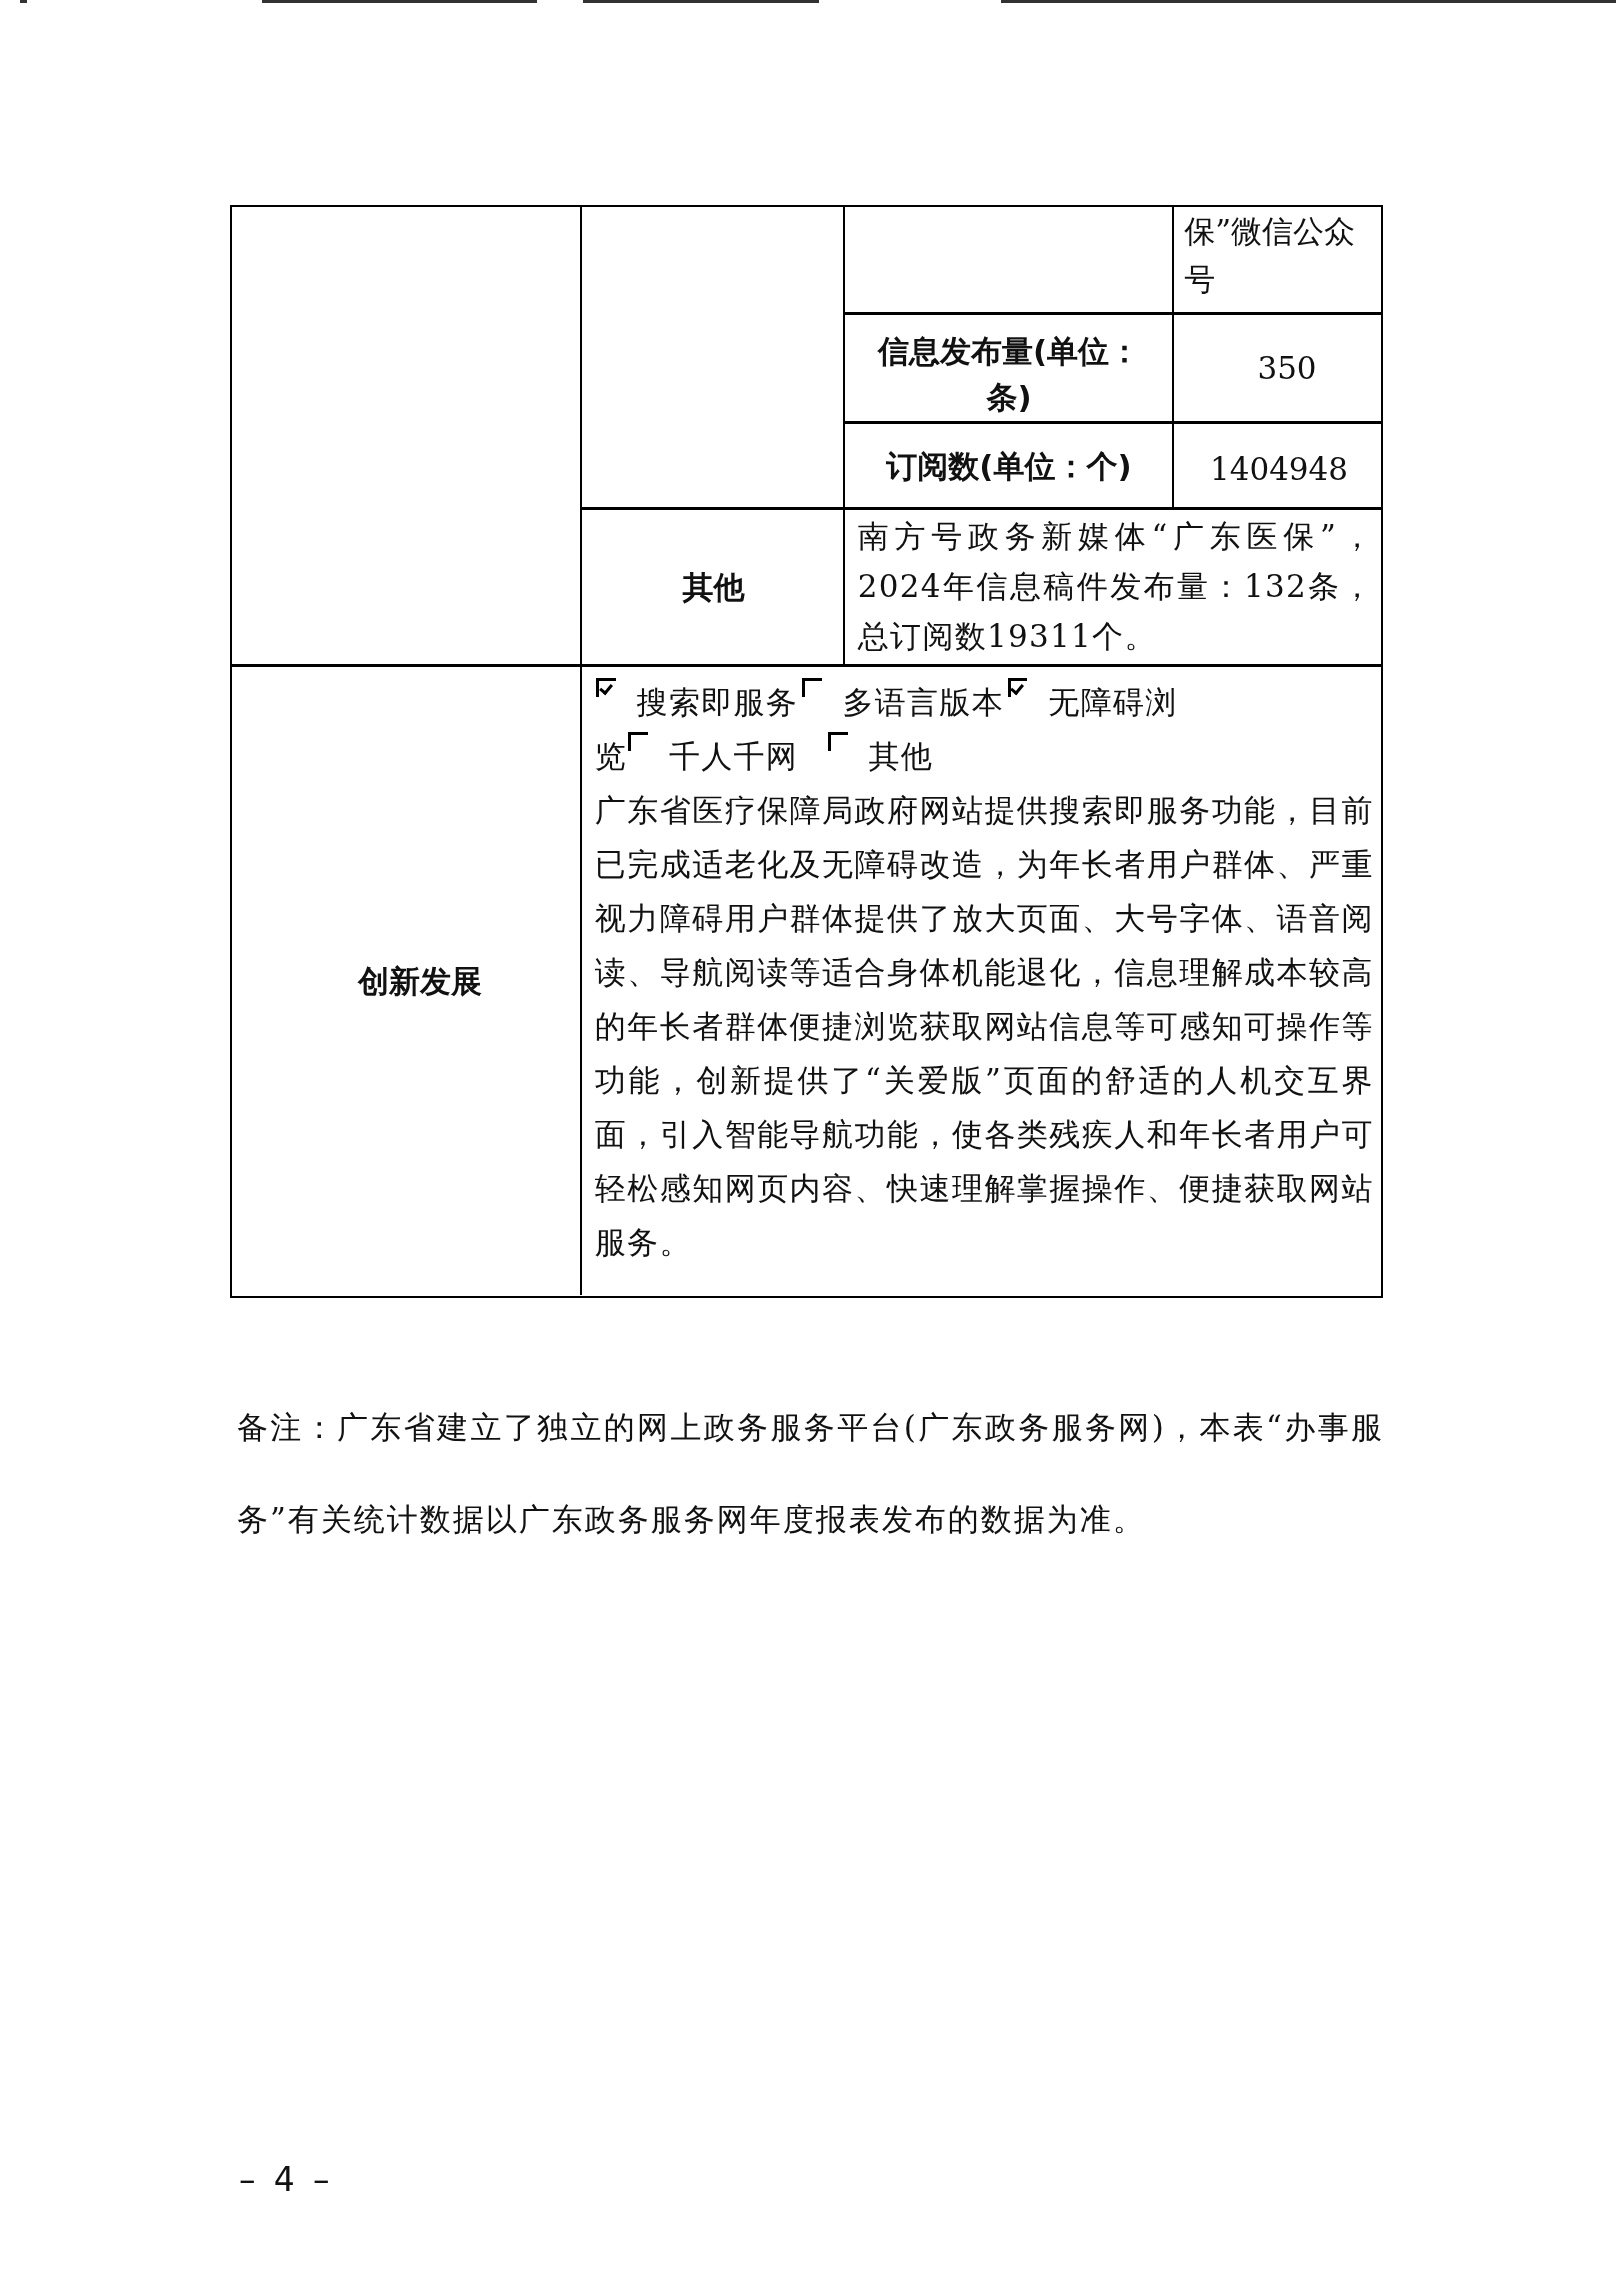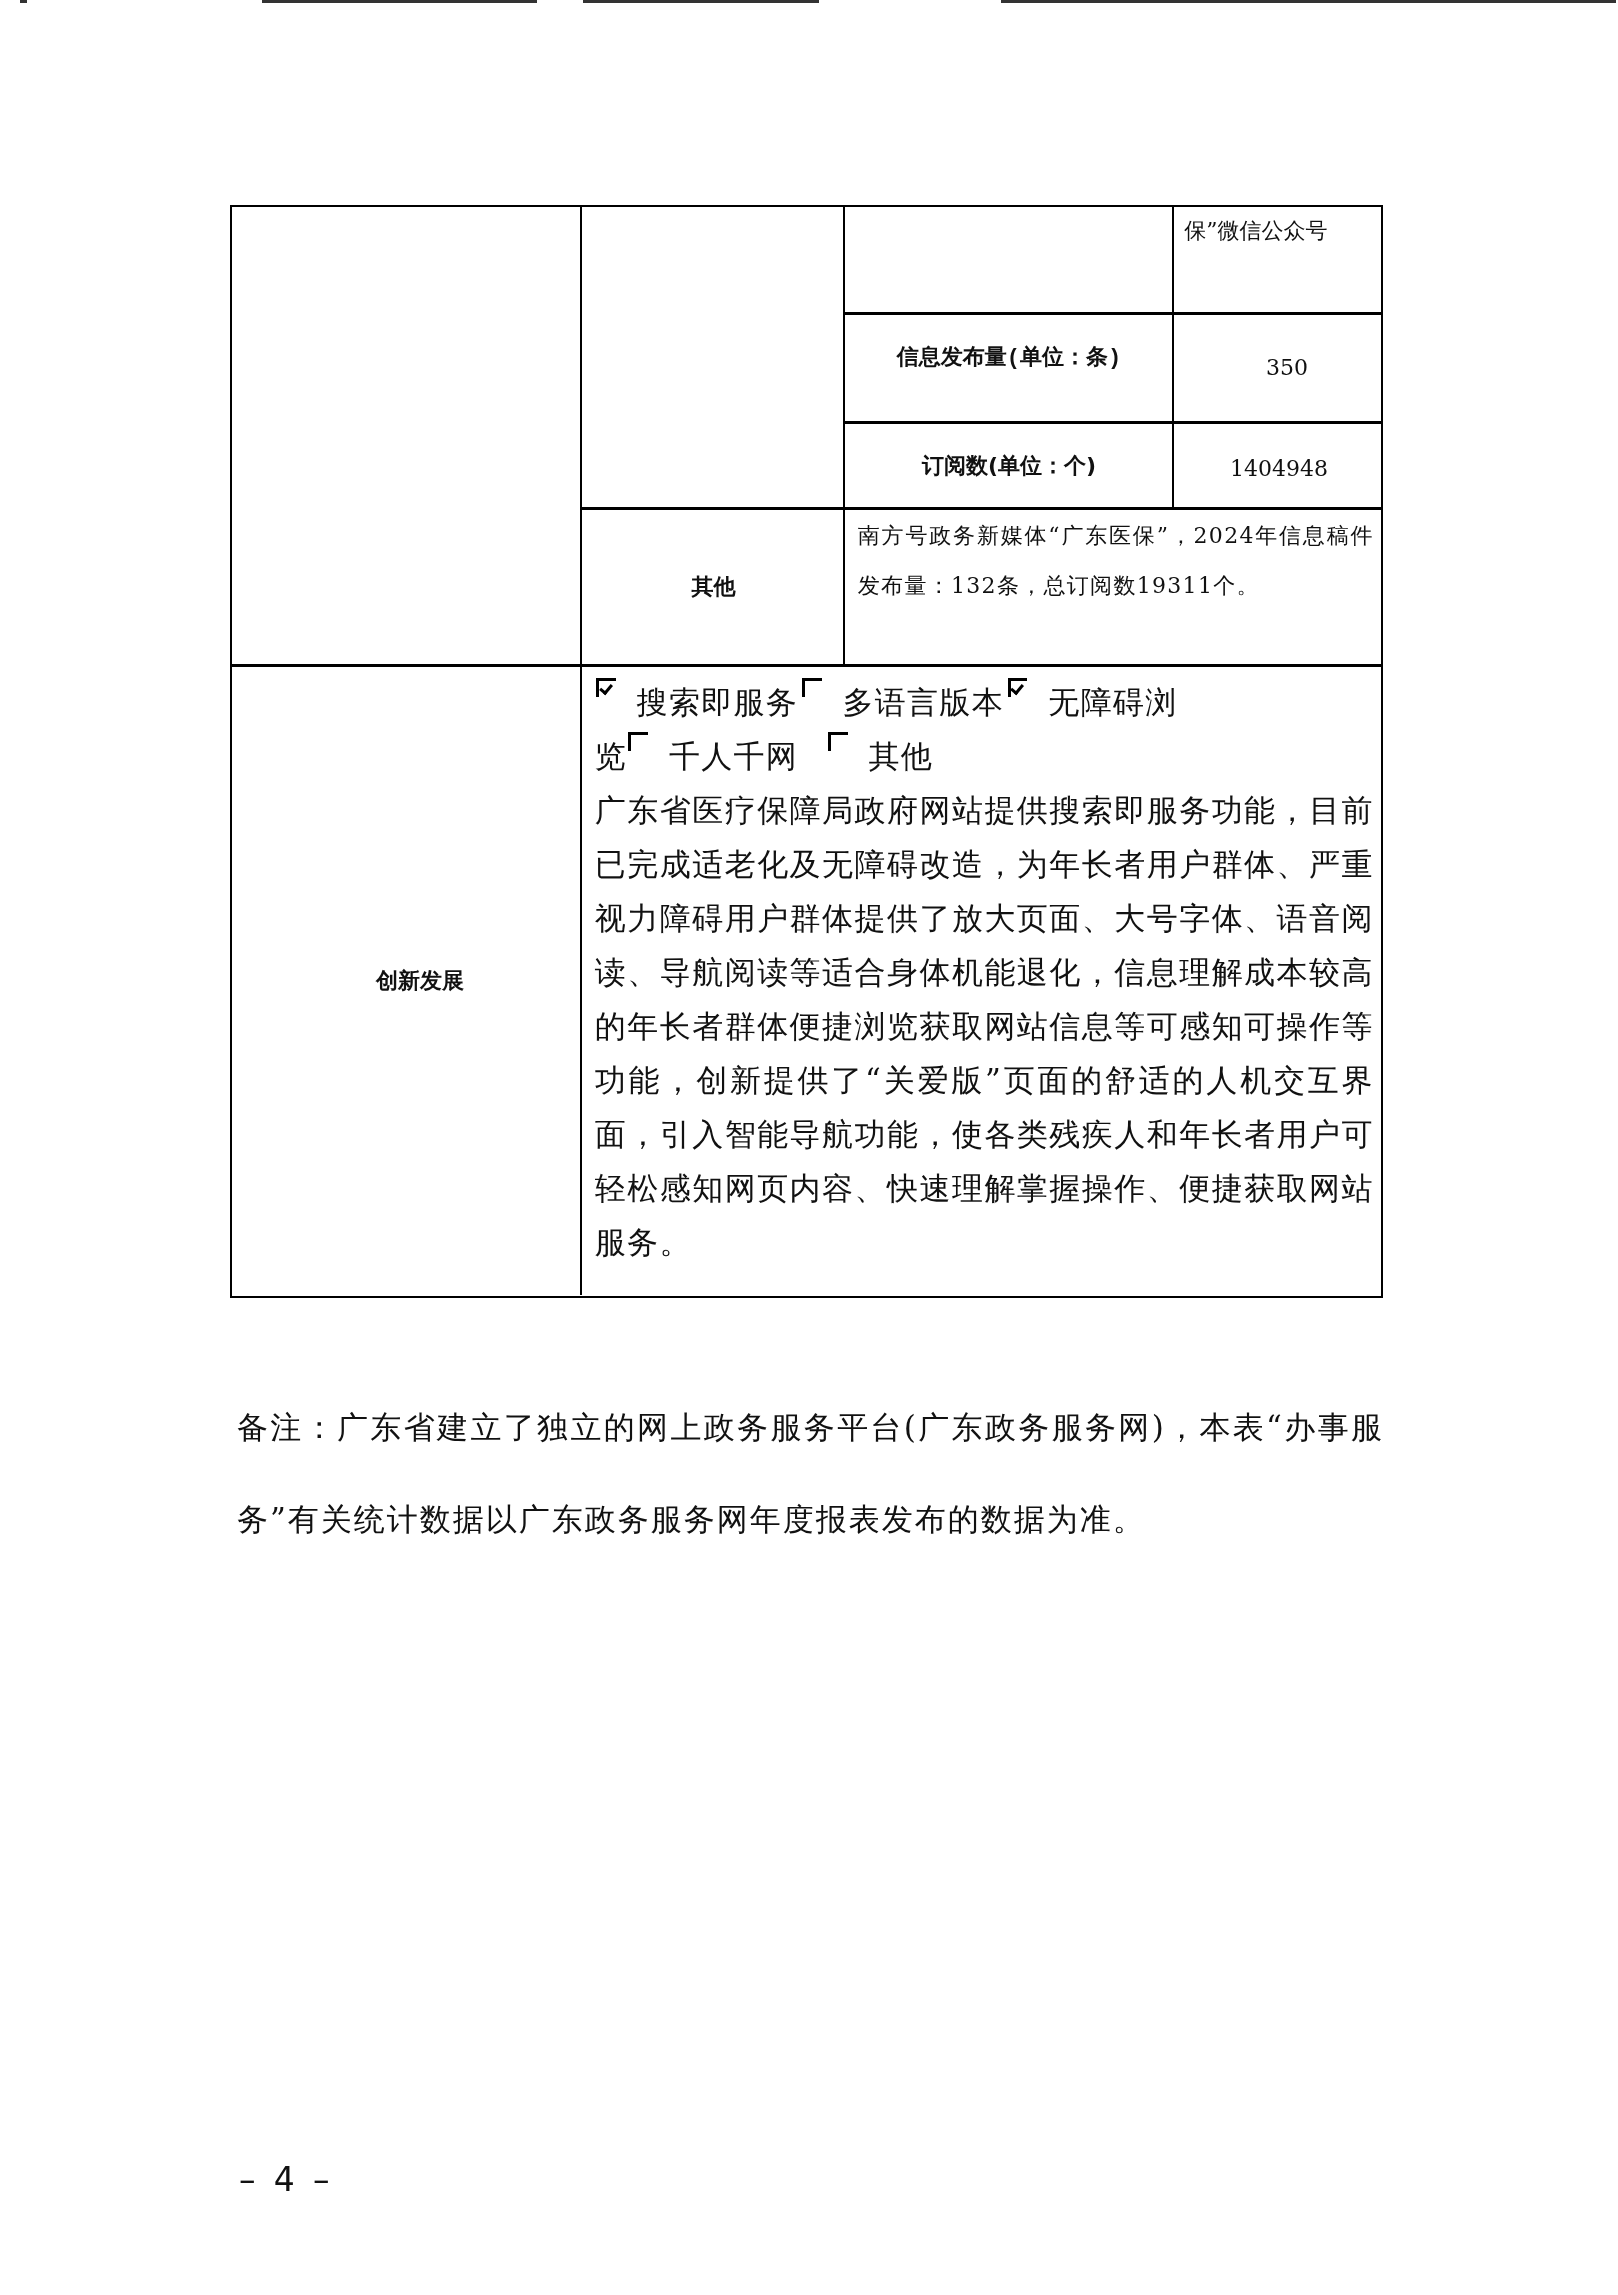--- a/index.html
+++ b/index.html
@@ -37,21 +37,21 @@
     border: 2.6px solid #000;
     box-sizing: border-box;
   }
   .cell {
     position: absolute;
     box-sizing: border-box;
     display: flex;
     align-items: center;
     justify-content: center;
     text-align: center;
-    font-size: 22px;
+    font-size: 31px;
     line-height: 52px;
   }
   .vline, .hline {
     position: absolute;
     background: #000;
   }
   .bold {
     font-family: "DejaVu Sans", "Liberation Sans", sans-serif;
     font-weight: bold;
   }
@@ -138,21 +138,21 @@
   <div class="hline" style="left:611px;top:214px;width:539px;height:2.6px;"></div>
 
   <div class="hline" style="left:348px;top:300px;width:802px;height:3.3px;"></div>
 
   <div class="hline" style="left:0;top:457px;width:1151px;height:3.3px;"></div>
 
   <div class="cell" style="left:943px;top:0;width:208px;height:105px;justify-content:flex-start;align-items:flex-start;text-align:left;padding:0 6.5px 0 9.2px;line-height:48px;">
     <span>保”微信公众号</span>
   </div>
 
-  <div class="cell bold" style="left:614px;top:98px;width:326px;height:107px;padding:0 21px;line-height:46px;font-family:Liberation Mono, monospace;">
+  <div class="cell bold" style="left:614px;top:113px;width:326px;height:107px;padding:0 21px;line-height:46px;">
     <span>信息发布量(单位：条)</span>
   </div>
   <div class="cell" style="left:943px;top:107px;width:224px;height:107px;">
     <span>350</span>
   </div>
 
   <div class="cell bold" style="left:614px;top:217px;width:326px;height:83px;padding:0 5px;white-space:nowrap;">
     <span>订阅数(单位：个)</span>
   </div>
   <div class="cell" style="left:943px;top:220px;width:208px;height:83px;">

